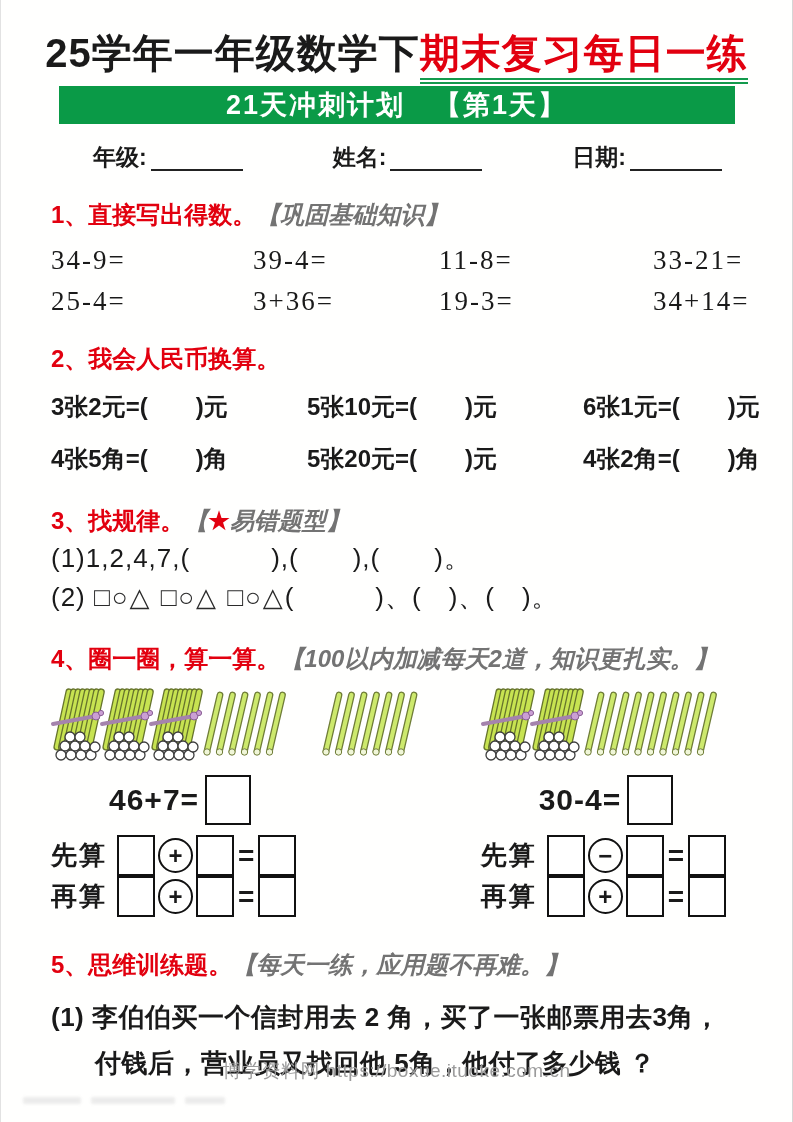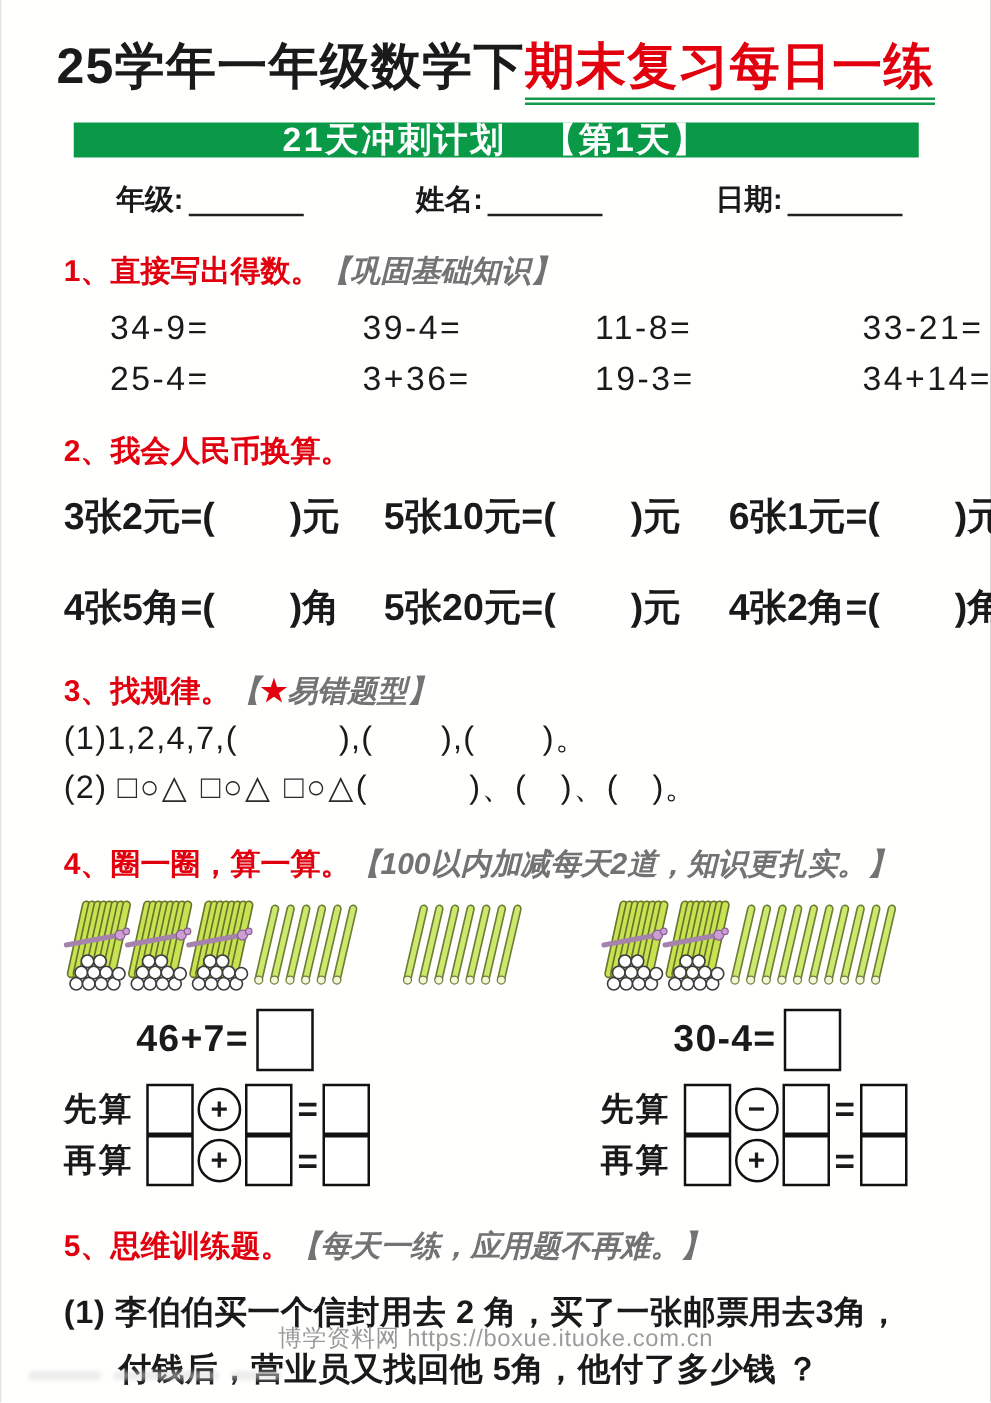--- a/index.html
+++ b/index.html
@@ -4,42 +4,42 @@
 <style>
   html,body{margin:0;padding:0;background:#ffffff;}
   body{width:793px;height:1122px;position:relative;font-family:"Liberation Sans",sans-serif;color:#1a1a1a;overflow:hidden;}
   .page{position:absolute;inset:0;border-left:1px solid #e2e2e2;border-right:1px solid #d6d6d6;background:#fffffe;padding:24px 0 0 0;box-sizing:border-box;}
 
   
   .title{margin:6px 0 0 0;text-align:center;font-size:40px;font-weight:800;letter-spacing:1px;line-height:1.15;white-space:nowrap;}
   .title .red{color:#e2000f;border-bottom:6px double #139a4c;padding-bottom:3px;}
 
   
-  .banner{width:676px;height:28px;margin:22px auto 0 auto;background:#0a9a47;display:flex;align-items:center;justify-content:center;}
+  .banner{width:676px;height:38px;margin:10px auto 0 auto;background:#0a9a47;display:flex;align-items:center;justify-content:center;}
   .banner span{color:#ffffff;font-weight:800;font-size:27px;letter-spacing:2px;white-space:pre;}
 
   
   .fields{display:flex;margin:18px 70px 0 92px;justify-content:space-between;font-size:23px;font-weight:700;}
   .field{display:flex;align-items:center;}
   .blank{display:inline-block;width:92px;border-bottom:2.5px solid #222;height:24px;margin-left:4px;}
 
   .content{padding:0 46px 0 50px;}
   .sec-head{margin-top:26px;font-size:24px;font-weight:800;}
   .sec-head .red{color:#e2000f;}
   .sec-head .blk{color:#737373;font-style:italic;}
   .sec-head .star{color:#e2000f;}
 
   
-  .eq-grid{margin-top:14px;display:grid;grid-template-columns:192px 188px 196px 1fr;row-gap:10px;font-size:27px;letter-spacing:2px;font-family:Liberation Sans, sans-serif;margin-left:37px;}
+  .eq-grid{margin-top:14px;display:grid;grid-template-columns:192px 188px 196px 1fr;row-gap:10px;font-size:27px;letter-spacing:2px;font-family:Liberation Serif, serif;}
   .eq-grid .c2{padding-left:10px;}
   .eq-grid .c3{padding-left:8px;}
   .eq-grid .c4{padding-left:26px;}
 
   
-  .money-grid{margin-top:16px;display:grid;grid-template-columns:256px 276px 1fr;row-gap:32px;font-size:30px;font-weight:700;white-space:pre;}
+  .money-grid{margin-top:16px;display:grid;grid-template-columns:256px 276px 1fr;row-gap:20px;font-size:24px;font-weight:700;white-space:pre;}
 
   
   .pattern-line{margin-top:4px;font-size:26px;white-space:pre;letter-spacing:1px;}
   .pattern-line .shapes{color:#2b2b2b;letter-spacing:2px;}
 
   
   .s4-groups{display:flex;justify-content:space-between;margin-top:10px;padding-right:20px;gap:18px;}
   .sticks{height:86px;}
   .eqline{margin:4px 0 10px 58px;font-size:30px;font-weight:600;letter-spacing:1px;display:flex;align-items:center;}
   .eqline.rt{}

